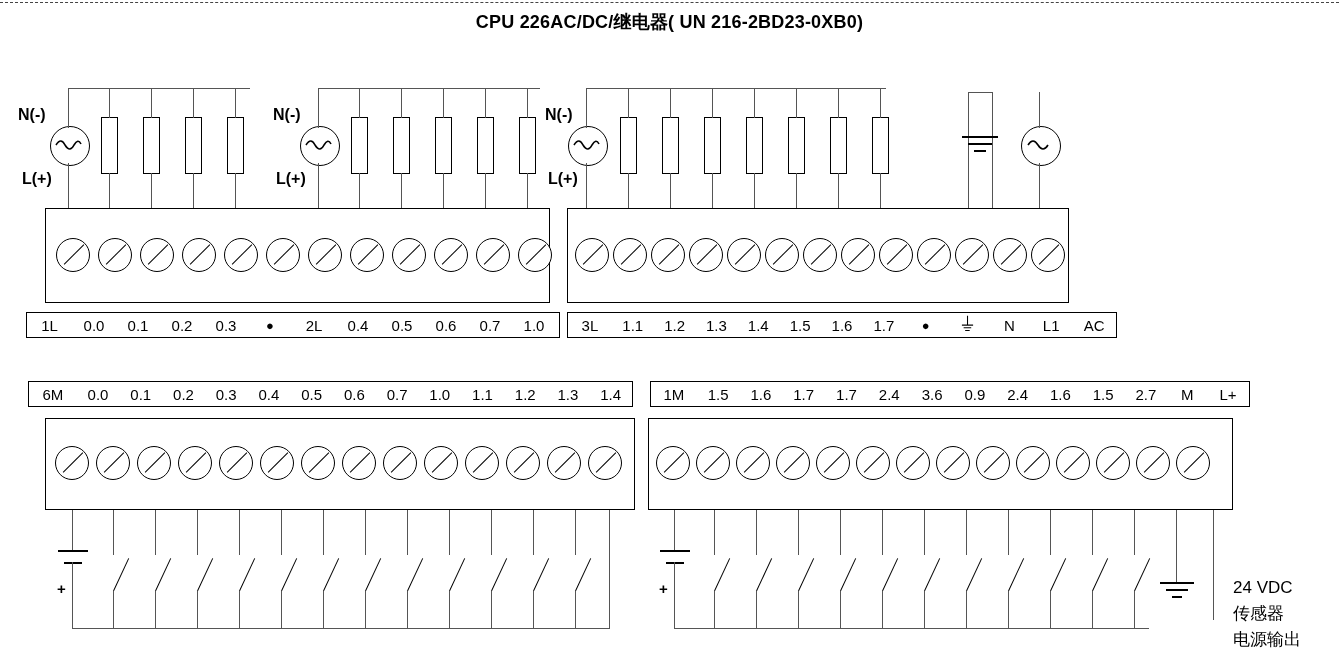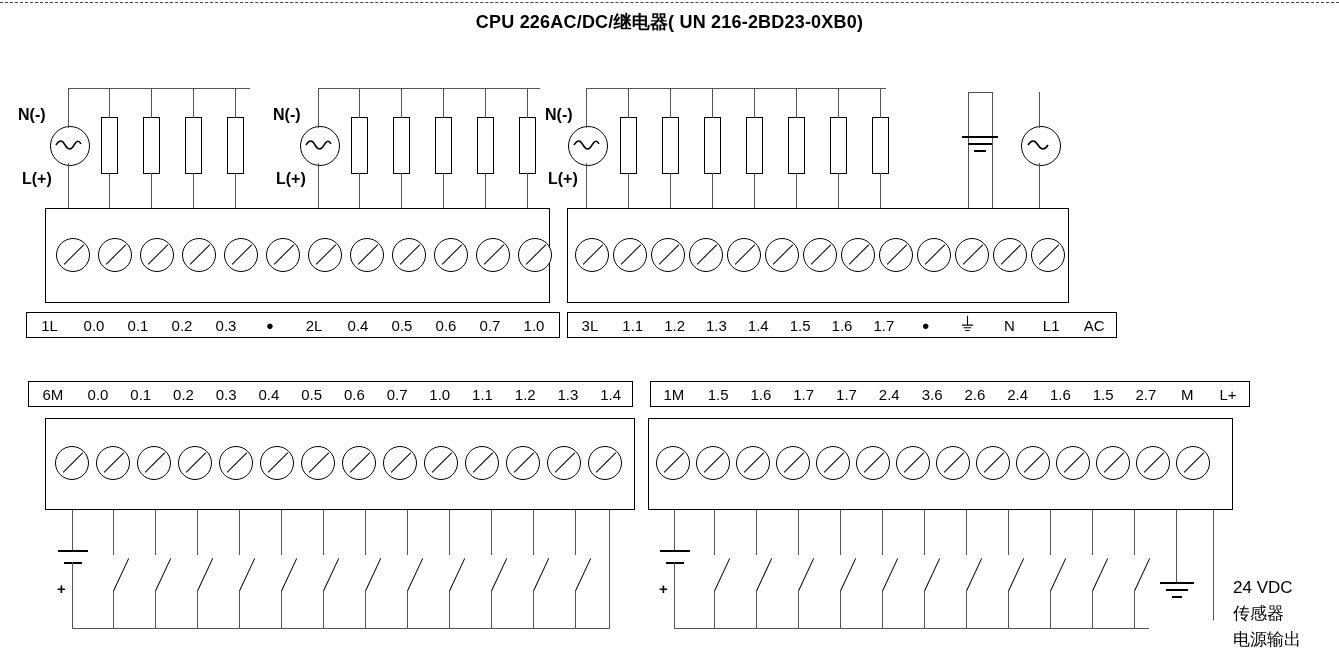--- a/index.html
+++ b/index.html
@@ -216,21 +216,21 @@
   </div>
 
   <div class="labelbar" style="left:650px;top:381px;width:600px;">
     <span style="width:46px;">1M</span>
     <span style="width:43px;">1.5</span>
     <span style="width:43px;">1.6</span>
     <span style="width:43px;">1.7</span>
     <span style="width:43px;">1.7</span>
     <span style="width:43px;">2.4</span>
     <span style="width:43px;">3.6</span>
-    <span style="width:43px;">2.6</span>
+    <span style="width:43px;">0.9</span>
     <span style="width:43px;">2.4</span>
     <span style="width:43px;">1.6</span>
     <span style="width:43px;">1.5</span>
     <span style="width:43px;">2.7</span>
     <span style="width:40px;">M</span>
     <span style="width:42px;">L+</span>
   </div>
 
   <div class="box" style="left:45px;top:418px;width:590px;height:92px;"></div>
   <div class="termrow" style="left:55px;top:446px;">

